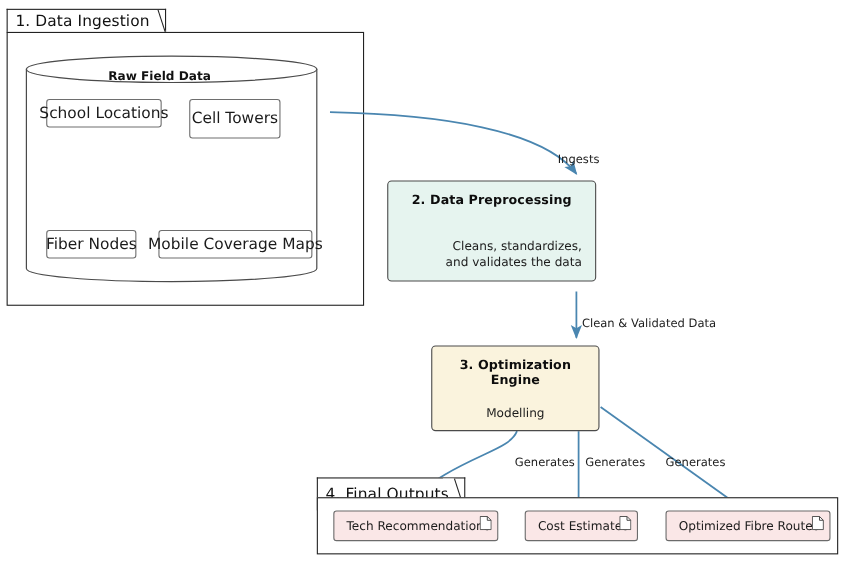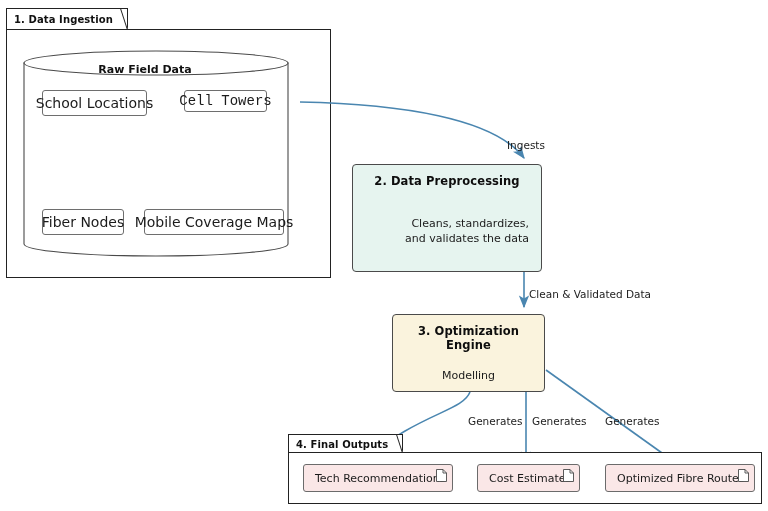--- a/index.html
+++ b/index.html
@@ -12,21 +12,21 @@
   .svg-layer{position:absolute;left:0;top:0;width:768px;height:511px;pointer-events:none;}
 
   
   .pkg{position:absolute;}
   .pkg-tab{
     position:absolute;left:0;top:0;
     box-sizing:border-box;
     border:1.2px solid #222;
     border-bottom:none;
     background:#ffffff;
-    font-weight:bold;font-size:10px;color:#111;
+    font-weight:normal;font-size:14px;color:#111;
     display:flex;align-items:center;
     padding:0 14px 0 7px;
     letter-spacing:.1px;
     white-space:nowrap;
   }
   .pkg-tab-slant{
     position:absolute;top:0;height:100%;width:11px;
     background:#fff;
     border-right:1.2px solid #222;
     transform:skewX(18deg);
@@ -116,39 +116,39 @@
     <path d="M 470,392 C 462,412 420,412 360,463" fill="none" stroke="#4a86b0" stroke-width="1.6" marker-end="url(#arrowhead)"></path>
 
     <path d="M 526,392 L 526,463" fill="none" stroke="#4a86b0" stroke-width="1.6" marker-end="url(#arrowhead)"></path>
 
     <path d="M 546,370 L 676,463" fill="none" stroke="#4a86b0" stroke-width="1.6" marker-end="url(#arrowhead)"></path>
   </svg>
 
   <div class="db-title" style="left:24px;width:242px;top:63px;">Raw Field Data</div>
 
   <div class="node" style="left:42px;top:90px;width:105px;height:26px;">School Locations</div>
-  <div class="node" style="left:184px;top:90px;width:83px;height:22px;font-family:Liberation Mono, monospace;">Cell Towers</div>
+  <div class="node" style="left:172px;top:90px;width:83px;height:36px;">Cell Towers</div>
   <div class="node" style="left:42px;top:209px;width:82px;height:26px;">Fiber Nodes</div>
   <div class="node" style="left:144px;top:209px;width:140px;height:26px;">Mobile Coverage Maps</div>
 
-  <div class="stage" style="left:352px;top:164px;width:190px;height:108px;background:#e6f4ef;">
+  <div class="stage" style="left:352px;top:164px;width:190px;height:92px;background:#e6f4ef;">
     <div class="stage-title">2. Data Preprocessing</div>
     <div class="stage-body left">
       <div>Cleans, standardizes,</div>
       <div>and validates the data</div>
     </div>
   </div>
 
   <div class="stage" style="left:392px;top:314px;width:153px;height:78px;background:#faf3dd;">
     <div class="stage-title">3. Optimization Engine</div>
     <div class="stage-body center">Modelling</div>
   </div>
 
   <div class="pkg" style="left:288px;top:434px;width:474px;height:70px;">
-    <div class="pkg-tab" style="left:0;top:0;height:19px;">
+    <div class="pkg-tab" style="left:0;top:0;height:30px;">
       <span>4. Final Outputs</span>
       <span class="pkg-tab-slant" style="right:-1px;"></span>
     </div>
     <div class="pkg-body" style="left:0;top:18px;width:474px;height:52px;"></div>
   </div>
 
   <div class="artifact" style="left:303px;top:464px;width:150px;height:28px;">
     <span>Tech Recommendations</span>
     <svg class="doc-icon" viewBox="0 0 11 13">
       <path d="M0.5,0.5 H7 L10.5,4 V12.5 H0.5 Z" fill="#ffffff" stroke="#4a4a4a" stroke-width="0.9"></path>

